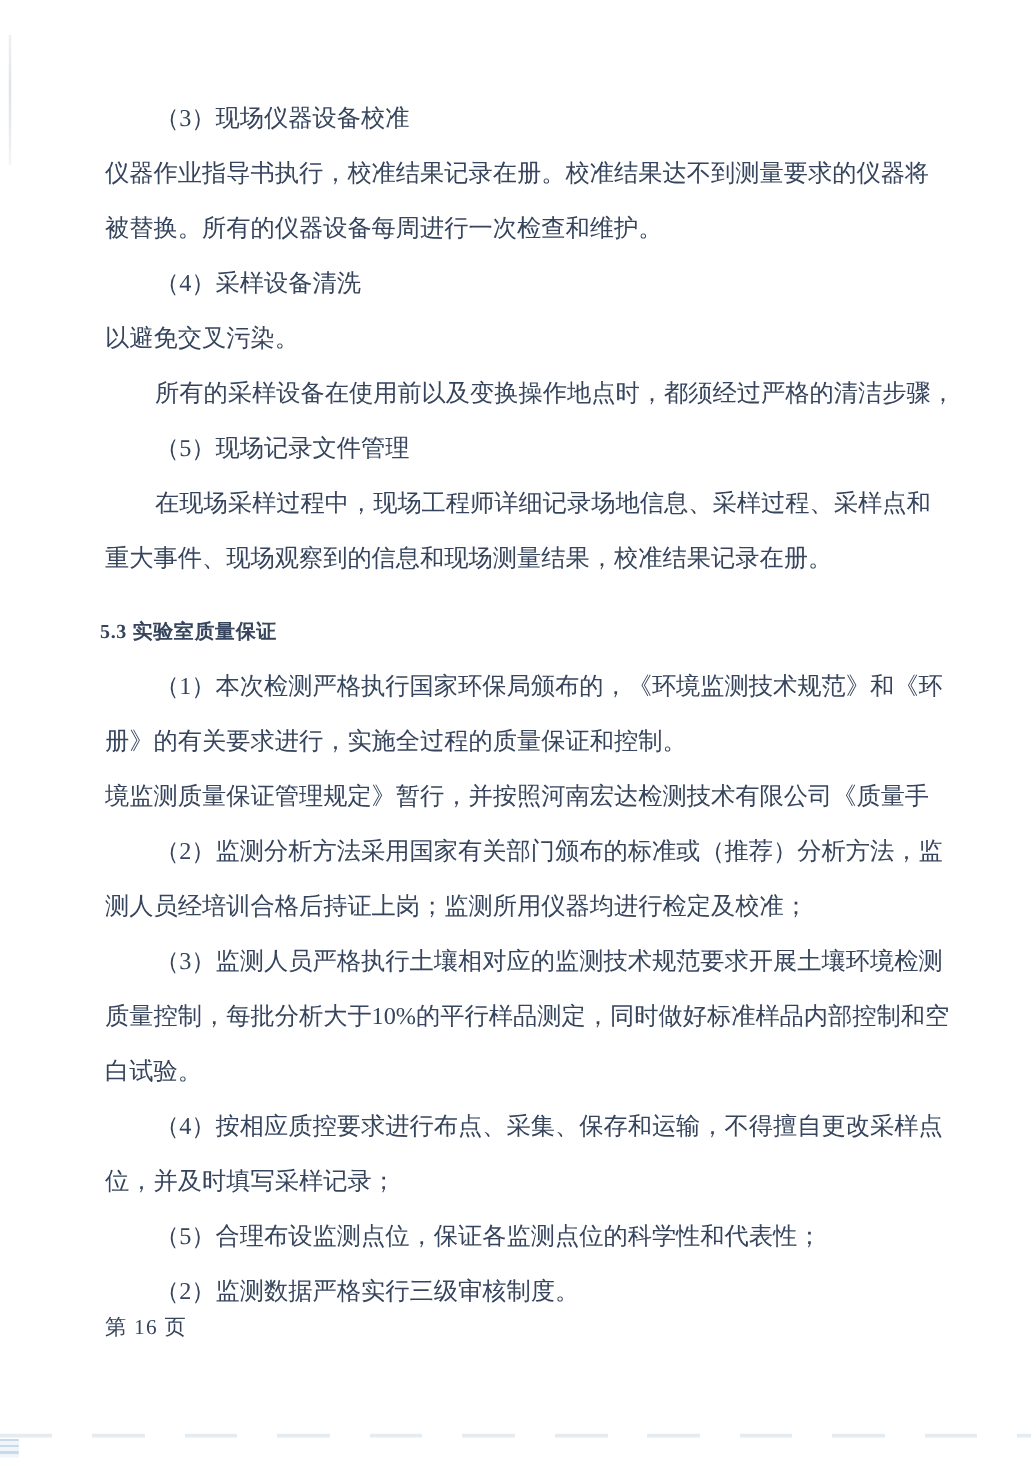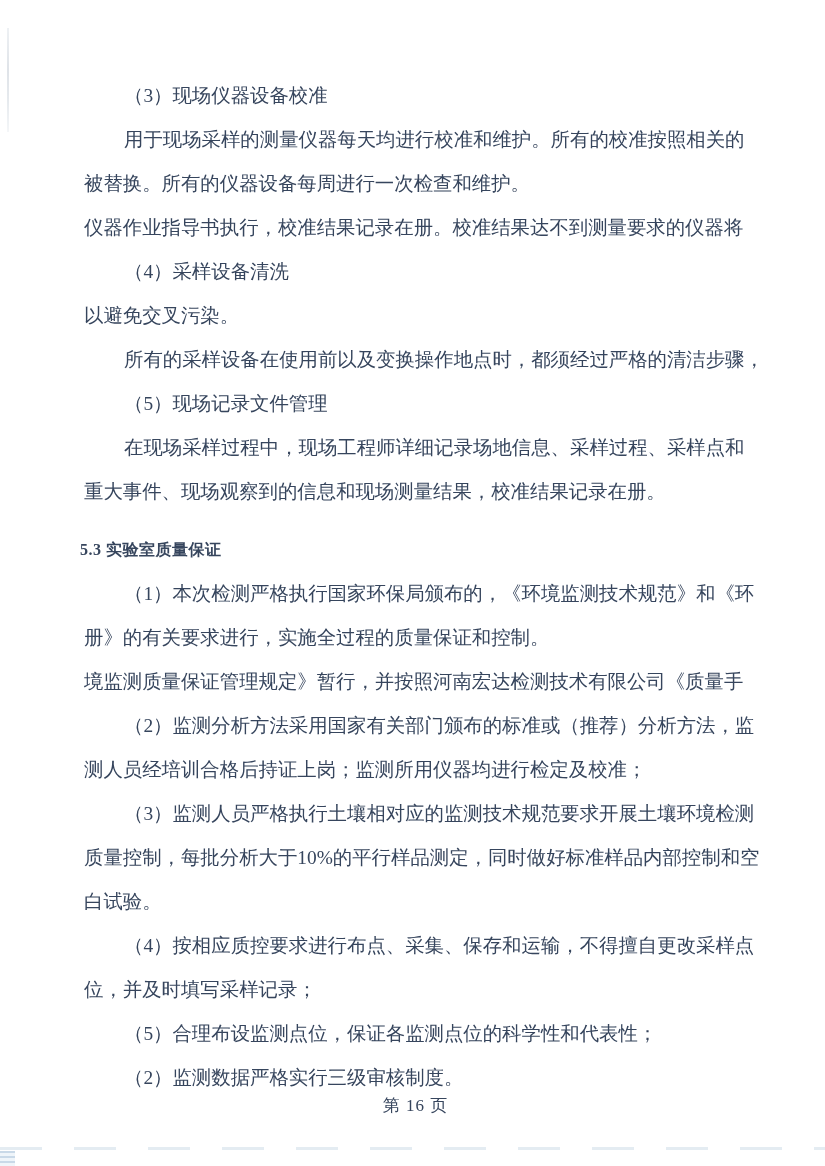--- a/index.html
+++ b/index.html
@@ -29,21 +29,20 @@
   .heading {
     margin: 16px 0 2px -4px;
     font-size: 16px;
     line-height: 40px;
     font-weight: bold;
     letter-spacing: 0.5px;
     white-space: nowrap;
   }
   .footer {
     margin-top: -8px;
-    text-align: center;
     font-size: 17px;
     line-height: 28px;
     letter-spacing: 1px;
   }
   
   .artifact-left {
     position: absolute;
     left: 7px;
     top: 28px;
     width: 2px;
@@ -74,23 +73,22 @@
 </head>
 <body>
 
 <div class="page">
 
   <div class="artifact-left"></div>
 
   <main class="content">
 
     <p class="line indent">（3）现场仪器设备校准</p>
-    <p class="line indent">用于现场采样的测量仪器每天均进行校准和维护。所有的校准按照相关的</p>
+    <p class="line">仪器作业指导书执行，校准结果记录在册。校准结果达不到测量要求的仪器将</p>
     <p class="line">被替换。所有的仪器设备每周进行一次检查和维护。</p>
-    <p class="line">仪器作业指导书执行，校准结果记录在册。校准结果达不到测量要求的仪器将</p>
     <p class="line indent">（4）采样设备清洗</p>
     <p class="line">以避免交叉污染。</p>
     <p class="line indent">所有的采样设备在使用前以及变换操作地点时，都须经过严格的清洁步骤，</p>
     <p class="line indent">（5）现场记录文件管理</p>
     <p class="line indent">在现场采样过程中，现场工程师详细记录场地信息、采样过程、采样点和</p>
     <p class="line">重大事件、现场观察到的信息和现场测量结果，校准结果记录在册。</p>
 
     <h2 class="heading">5.3 实验室质量保证</h2>
 
     <p class="line indent">（1）本次检测严格执行国家环保局颁布的，《环境监测技术规范》和《环</p>

